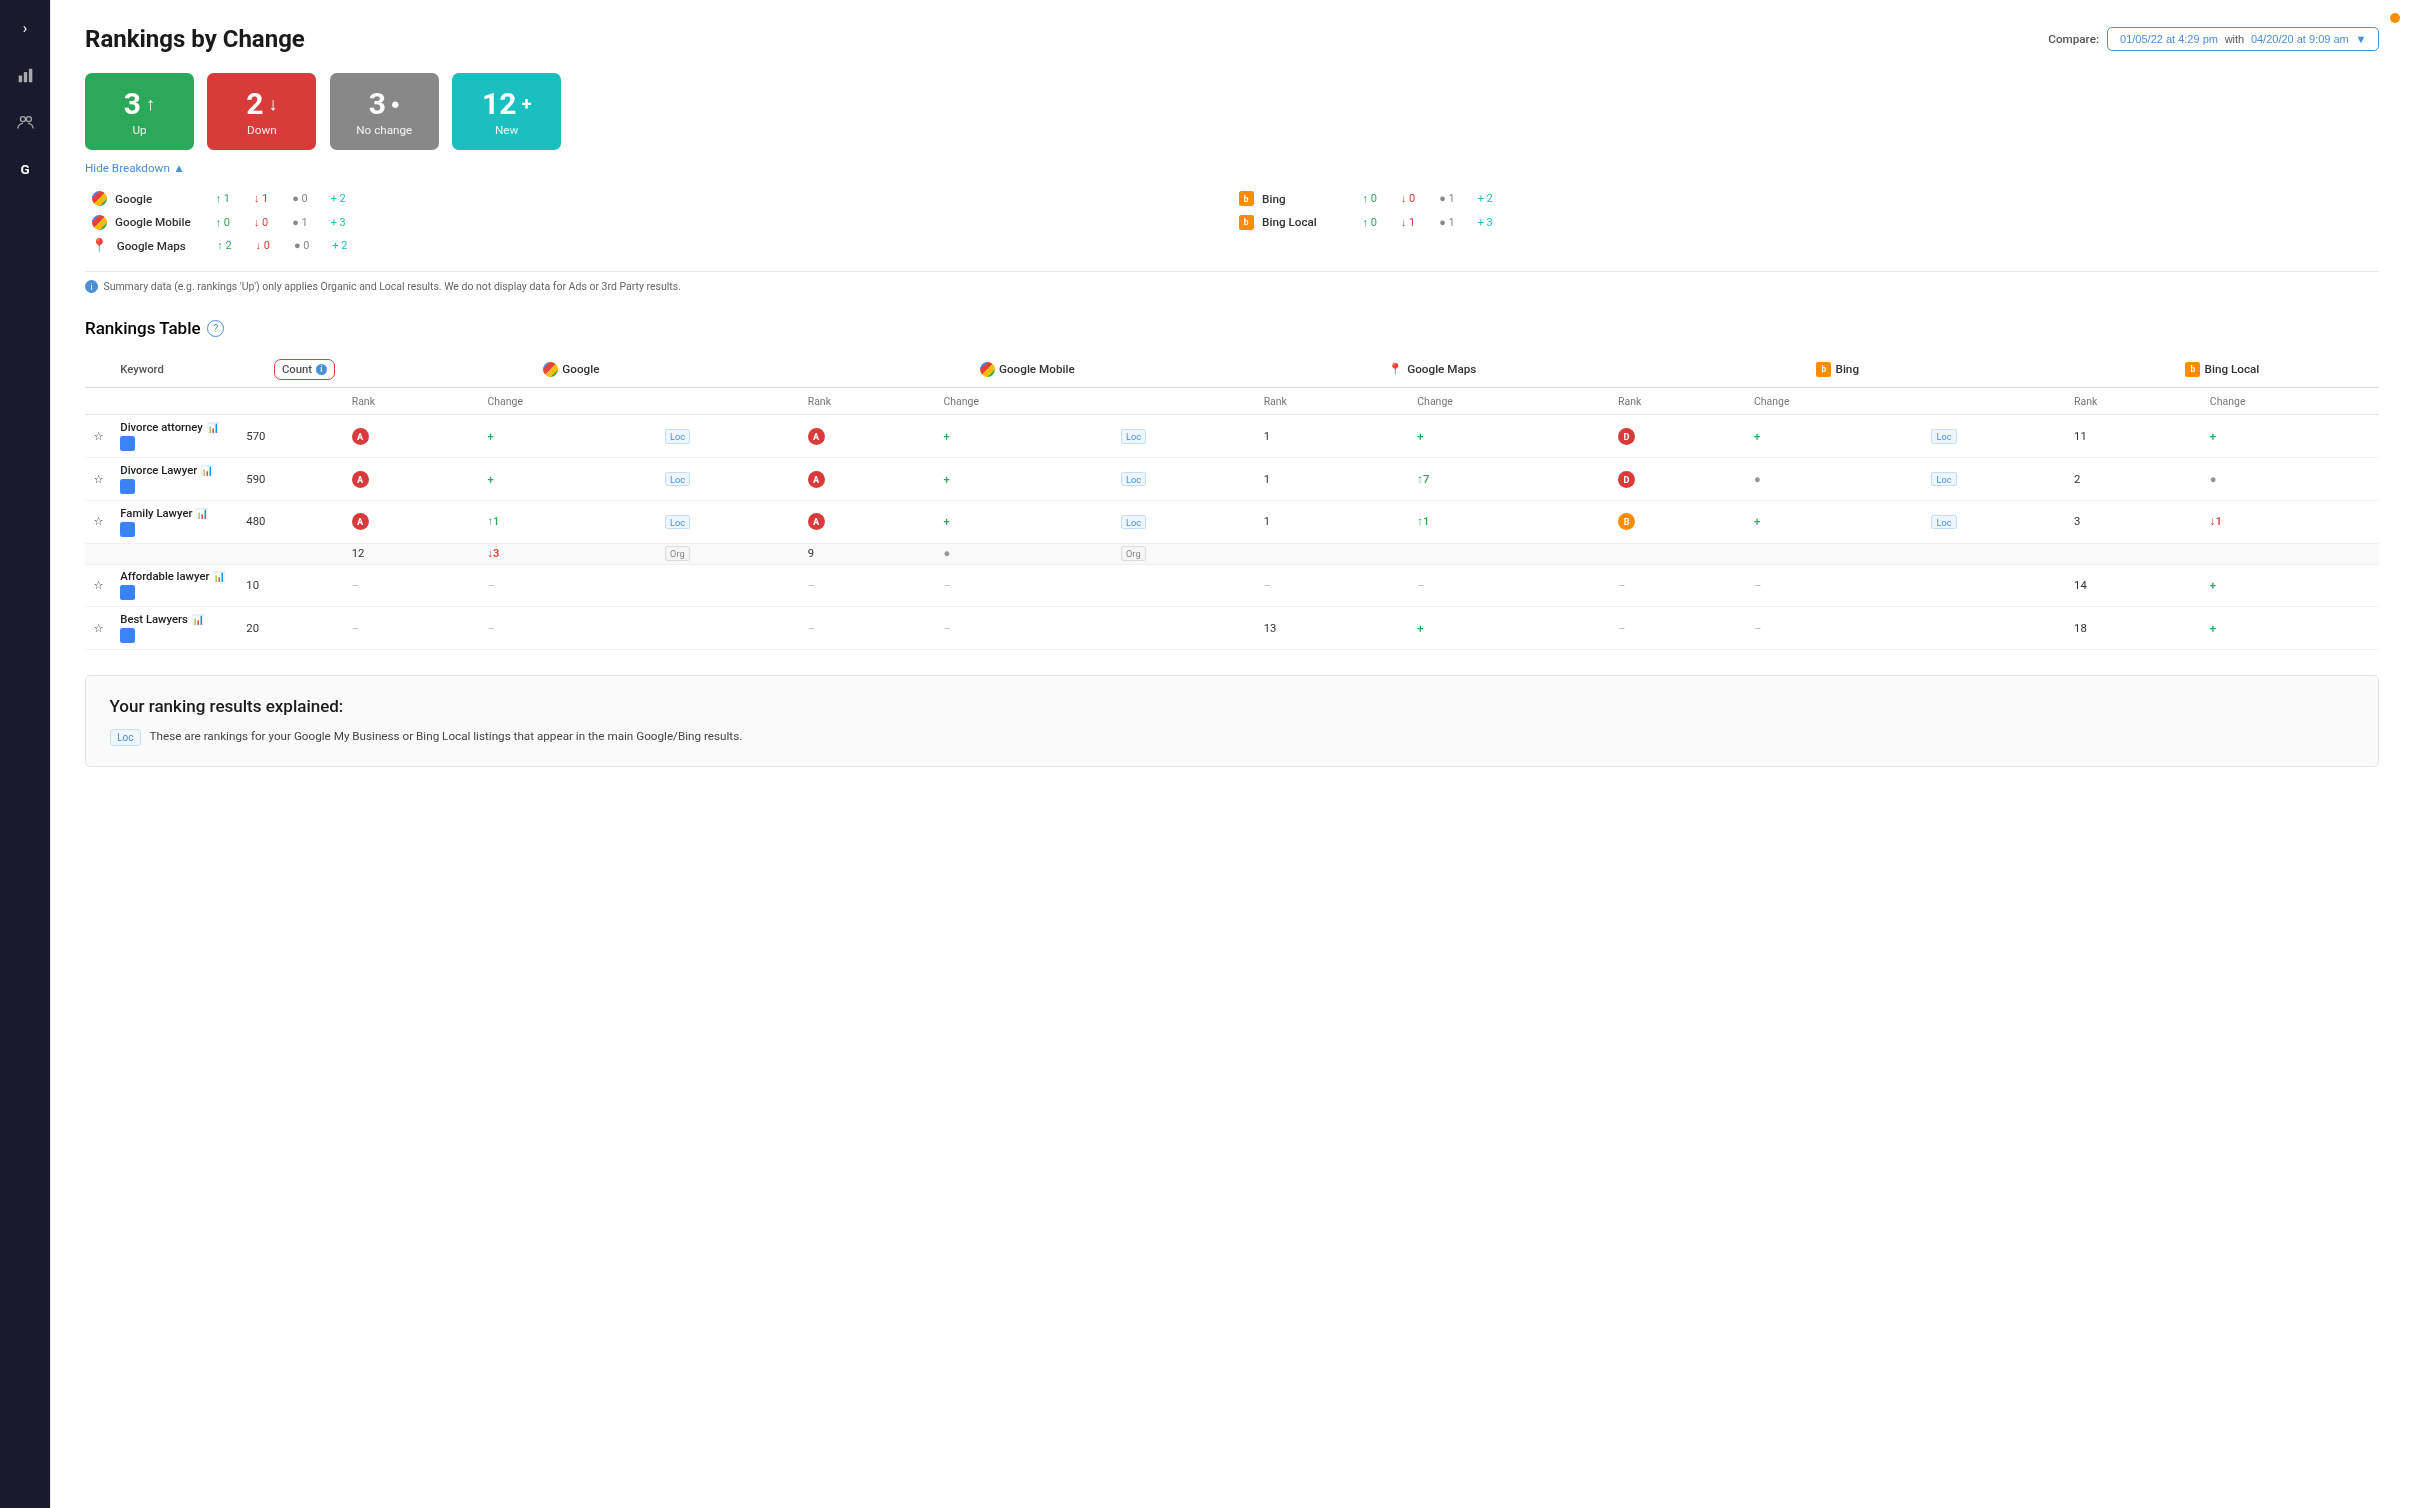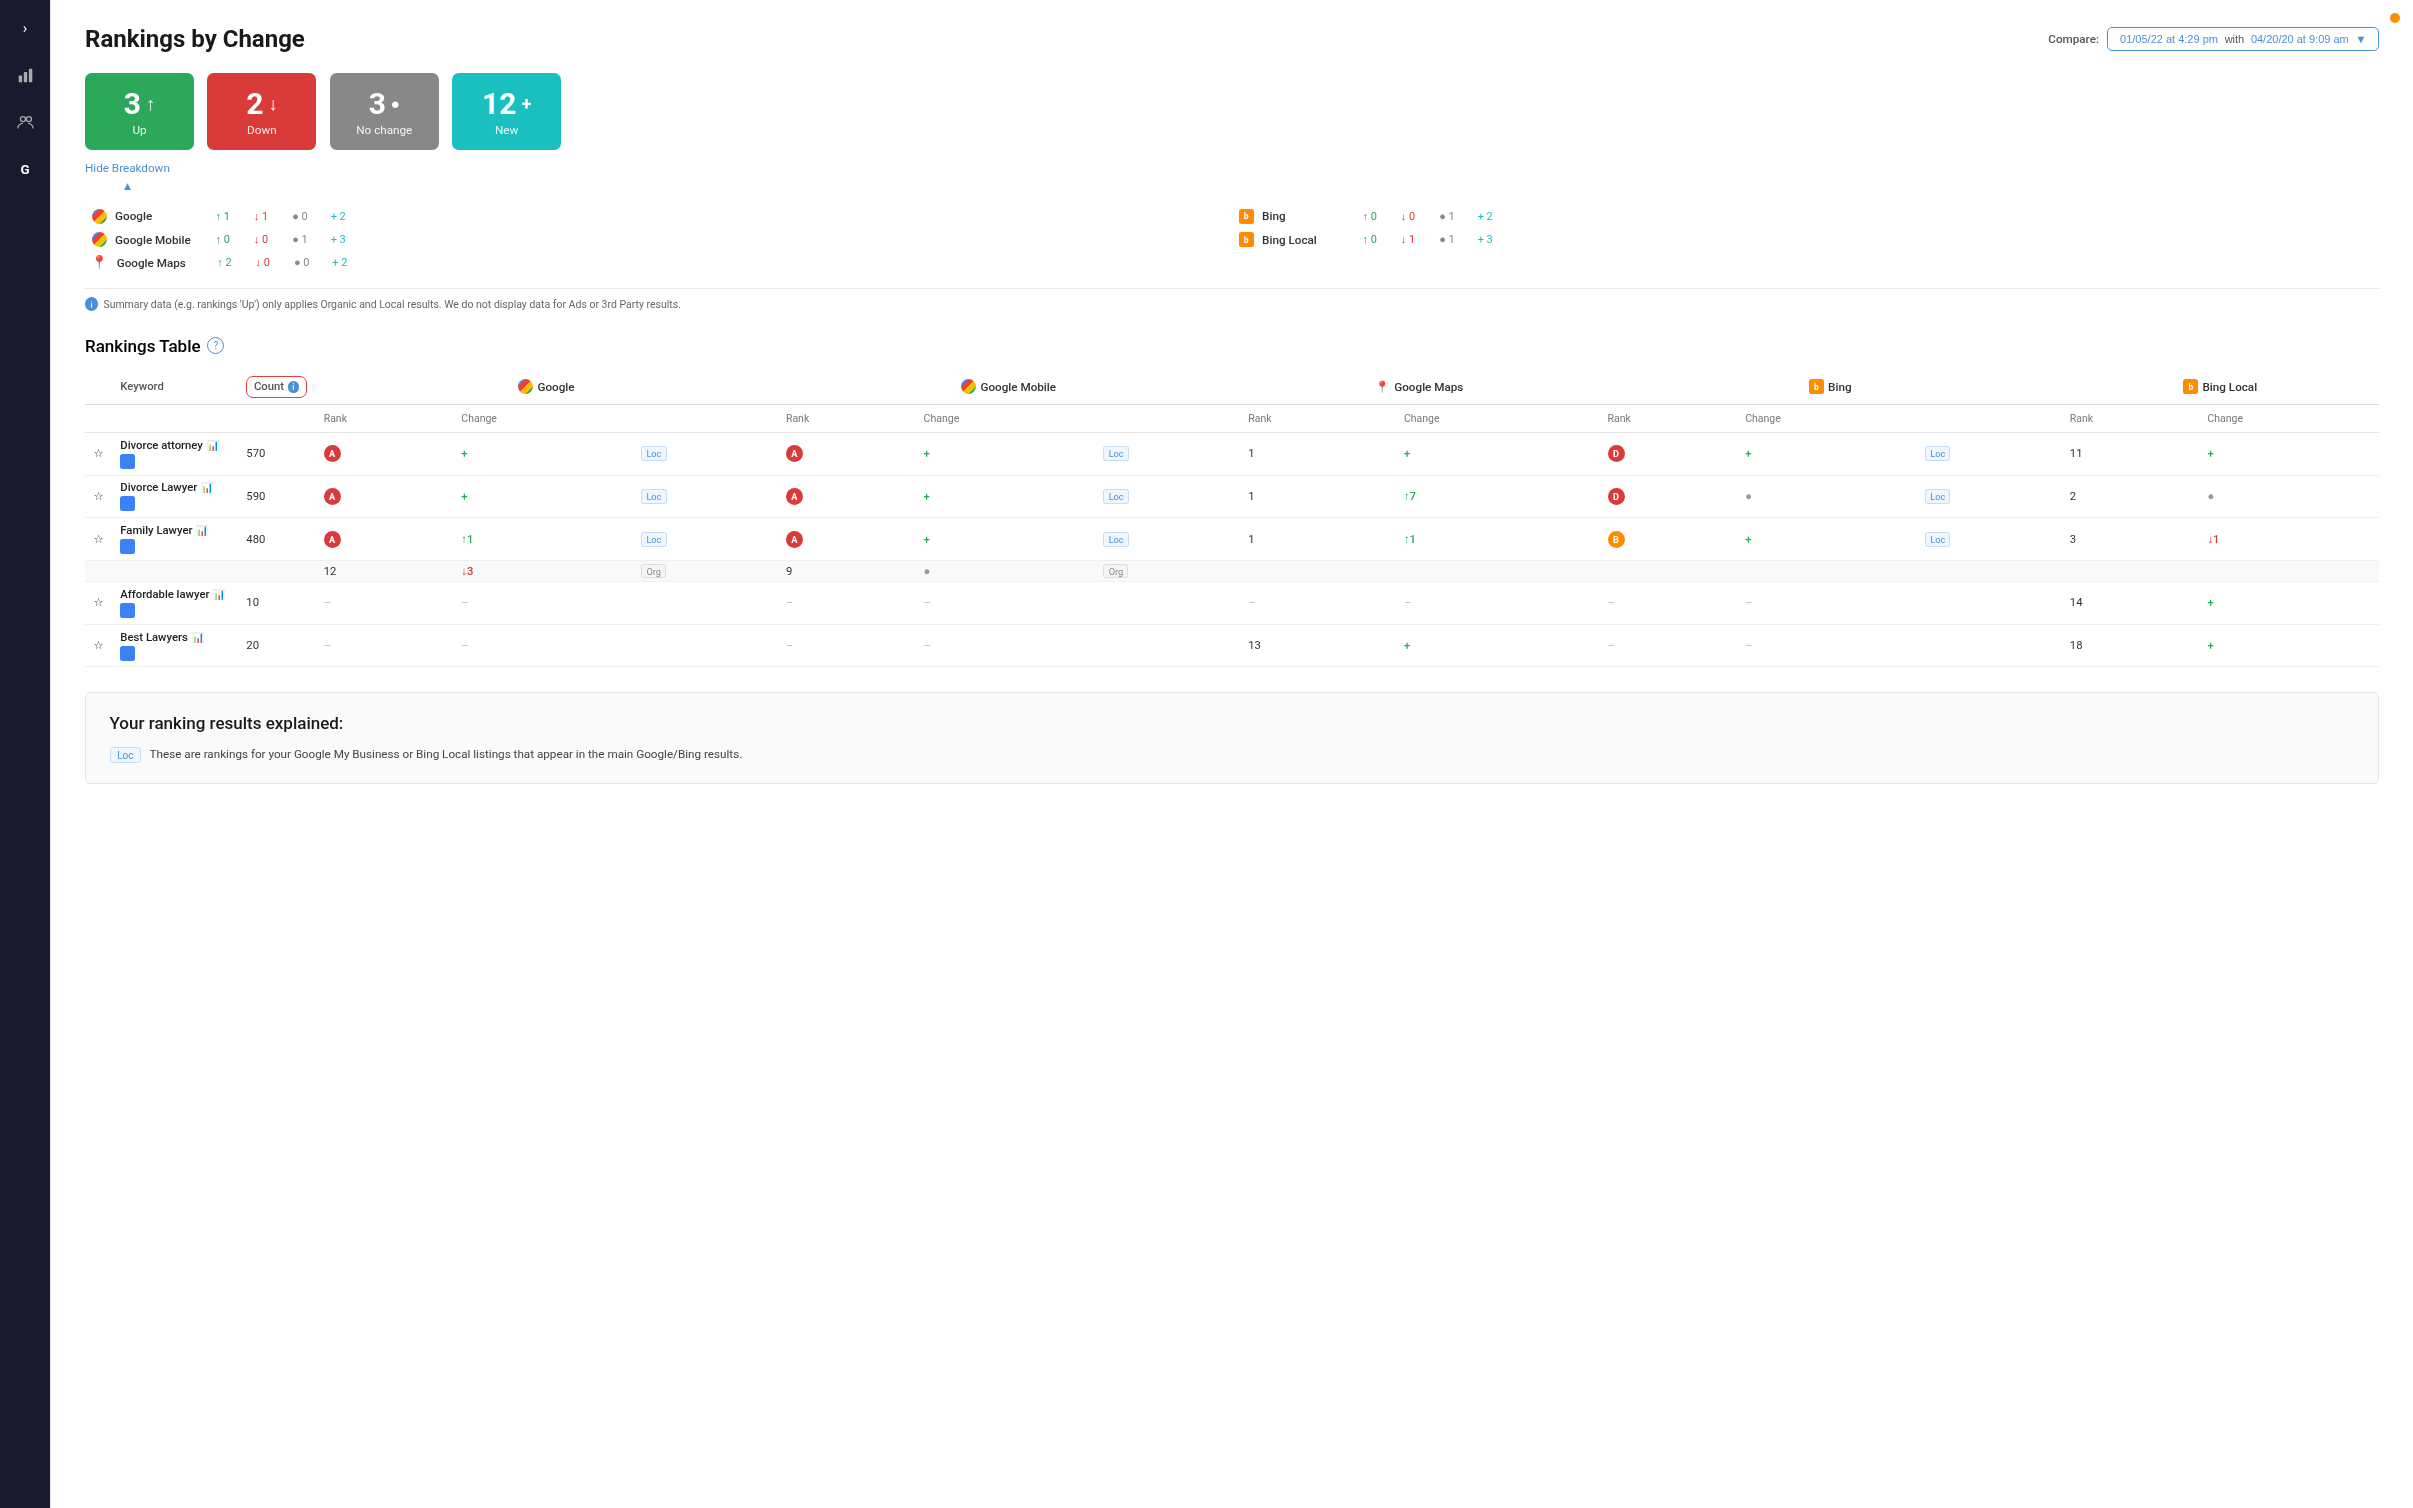--- a/index.html
+++ b/index.html
@@ -113,21 +113,20 @@
 
     
     .hide-breakdown {
       color: #4a90d9;
       font-size: 11.7px;
       cursor: pointer;
       display: inline-flex;
       align-items: center;
       gap: 3.4px;
       margin-bottom: 11.7px;
-      flex-direction: column;
     }
 
     
     .breakdown-table {
       display: grid;
       grid-template-columns: 1fr 1fr;
       gap: 0;
       margin-bottom: 13.4px;
     }
     .breakdown-row {
@@ -268,20 +267,21 @@
       font-size: 11.3px;
       color: #333;
     }
     .count-header-cell {
       display: flex;
       align-items: center;
       gap: 3.4px;
       border: 1.7px solid #e53e3e;
       padding: 3.4px 6.7px;
       border-radius: 7px;
+      margin-left: 28px;
     }
     .change-pos { color: #2ca85a; font-weight: 500; }
     .change-neg { color: #d93b3b; font-weight: 500; }
     .change-neu { color: #999; }
     .loc-badge {
       background: #eef6ff;
       color: #4a90d9;
       font-size: 9.2px;
       padding: 0.8px 4.2px;
       border-radius: 2.5px;

